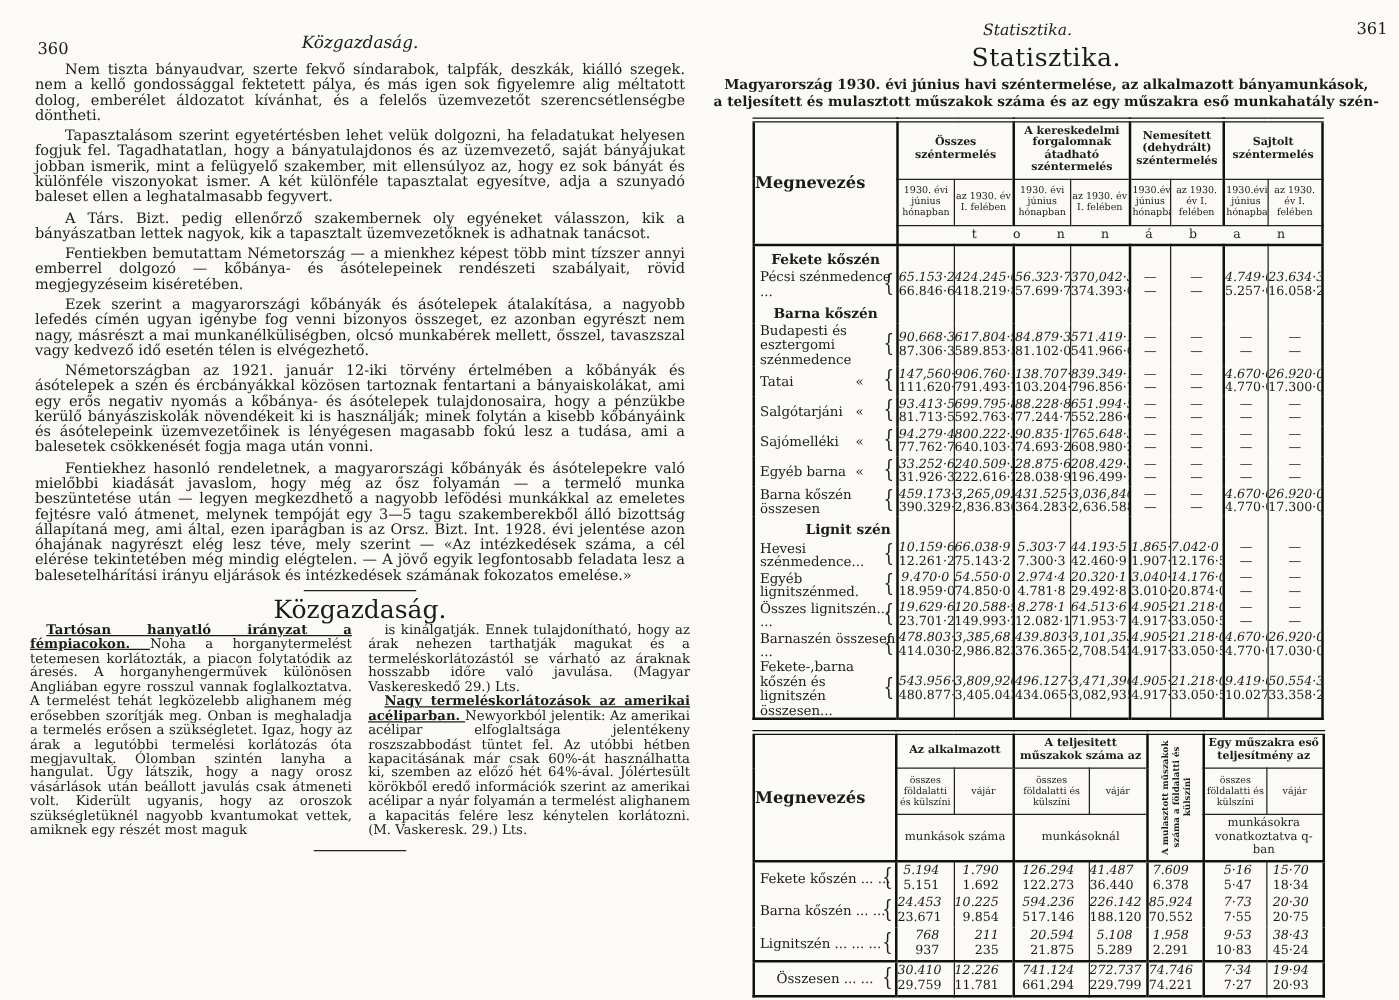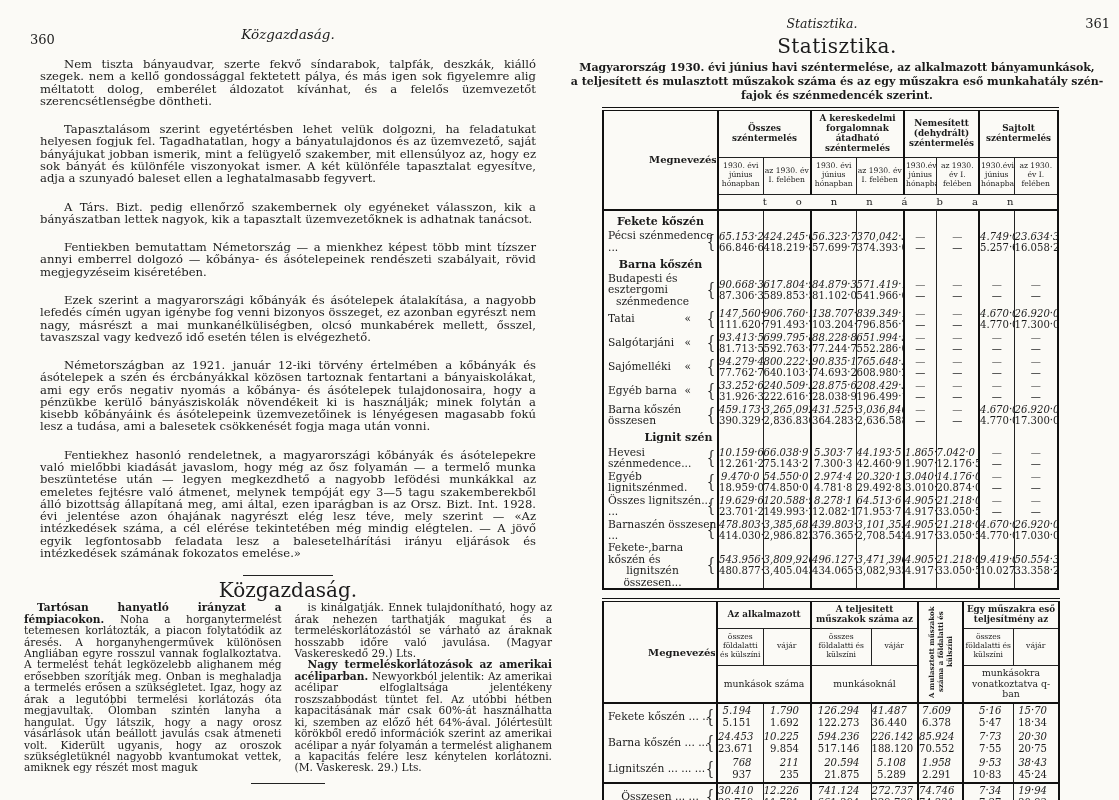--- a/index.html
+++ b/index.html
@@ -8,55 +8,55 @@
     width:1119px;height:800px;position:relative;overflow:hidden;
     background:var(--paper);color:var(--ink);
     font-family:"DejaVu Serif","Liberation Serif",serif;
   }
   .page{position:absolute;top:0;}
   
   #left-page{left:18px;top:12px;width:540px;height:786px;}
   .lp-num{position:absolute;left:12px;top:20px;font-size:13px;}
   .lp-running{text-align:center;font-style:italic;font-size:13.5px;padding-top:14px;}
   .lp-body{margin-top:7px;padding:0 6px;font-size:11.6px;line-height:1.06;text-align:justify;}
-  .lp-body p{margin:16px;text-indent:24px;}
+  .lp-body p{margin:4px;text-indent:24px;}
   .lp-divider{width:90px;border-top:1.5px solid #222;margin:6px auto 2px;}
   .lp-title{text-align:center;font-size:20px;margin-top:2px;}
   .lp-subtitle{text-align:center;font-size:15px;font-weight:bold;margin:2px 0 5px;}
   .lp-cols{display:flex;gap:13px;padding:0 6px;}
   .lp-col{flex:1;font-size:10.6px;line-height:1.08;text-align:justify;}
   .lp-col p{margin:0;text-indent:13px;}
-  .lp-col .lead{font-weight:bold;}
+  .lp-col .lead{font-weight:bold;text-decoration:underline;}
   .lp-endrule{width:74px;border-top:1.5px solid #222;margin:9px auto 0;}
   
   #right-page{left:558px;top:10px;width:558px;height:788px;}
   .rp-running{position:absolute;left:0;right:30px;text-align:center;font-style:italic;font-size:12.5px;top:6px;}
   .rp-num{position:absolute;right:6px;top:6px;font-size:13px;}
   .rp-title{text-align:center;font-size:20px;margin-top:24px;letter-spacing:.5px;}
   .rp-subtitle{text-align:center;font-weight:bold;font-size:11px;line-height:1.25;margin-top:3px;}
   .tblwrap{margin:5px 0 0 44px;}
   .tblwrap.t2{margin-top:8px;}
   table{border-collapse:collapse;table-layout:fixed;background:var(--paper);}
   #table1{width:455px;border-left:2px solid #111;border-right:2px solid #111;border-top:4px double #111;border-bottom:2.5px solid #111;}
   #table2{width:456px;border-left:2px solid #111;border-right:2px solid #111;border-top:4px double #111;border-bottom:2.5px solid #111;}
   th,td{padding:0;font-weight:normal;overflow:hidden;}
   .bthin{border-right:1px solid #222;}
   .bthick{border-right:2px solid #111;}
-  .h-label{font-weight:bold;font-size:10px;text-align:right;vertical-align:middle;border-right:2px solid #111;border-bottom:2px solid #111;border-radius:29px;}
+  .h-label{font-weight:bold;font-size:13px;text-align:left;vertical-align:middle;border-right:2px solid #111;border-bottom:2px solid #111;border-radius:29px;}
   .h-group{font-weight:bold;font-size:8.8px;line-height:1.12;text-align:center;vertical-align:middle;border-bottom:1px solid #222;padding:3px 1px;}
   .h-sub{font-size:7.6px;line-height:1.18;text-align:center;vertical-align:middle;border-bottom:1px solid #222;padding:2px 1px;height:32px;}
-  .h-unit{font-size:10px;text-align:center;border-bottom:2px solid #111;padding:1px 0 2px;letter-spacing:29px;text-indent:29px;white-space:nowrap;}
+  .h-unit{font-size:10px;text-align:right;border-bottom:2px solid #111;padding:1px 0 2px;letter-spacing:29px;text-indent:29px;white-space:nowrap;}
   .h-bottom{font-size:9.3px;text-align:center;vertical-align:middle;border-bottom:2px solid #111;padding:2px 1px;line-height:1.15;height:22px;}
   .vert-cell{vertical-align:middle;border-bottom:2px solid #111;}
   .vert-text{writing-mode:vertical-rl;transform:rotate(180deg);font-size:7px;line-height:1.3;height:92px;margin:0 auto;text-align:center;font-weight:bold;}
   .sec{font-weight:bold;font-size:11px;text-align:center;padding:3px 0 1px;height:15px;margin-top:30px;}
   .c-label{font-size:10.7px;padding-left:4px;position:relative;border-right:2px solid #111;vertical-align:middle;line-height:11.5px;}
   .c-label .lblrow{display:flex;justify-content:space-between;}
   .c-label .mk{margin-right:26px;}
-  .c-label .l2{text-align:center;padding-right:20px;}
+  .c-label .l2{text-align:left;padding-right:20px;}
   .c-label.ctr{text-align:center;padding-left:0;}
   .brace{position:absolute;right:0;top:50%;transform:translateY(-53%) scaleX(.7);font-size:19px;}
   .c-num{font-size:10.1px;text-align:right;vertical-align:middle;padding:1px 0;}
   .c-num .ln{line-height:11px;height:11px;padding-right:3px;}
   #table2 .c-num .ln{line-height:12px;height:12px;padding-right:11px;}
   .ln.it{font-style:italic;}
   .ln.dash{text-align:center;padding-right:0 !important;}
   .topline td{border-top:2.5px solid #111;}
 </style>
 </head>
@@ -88,21 +88,20 @@
   <div class="lp-endrule"></div>
 </div>
 
 <div class="page" id="right-page">
   <div class="rp-running">Statisztika.</div>
   <div class="rp-num">361</div>
   <div class="rp-title">Statisztika.</div>
   <div class="rp-subtitle">
     <div>Magyarország 1930. évi június havi széntermelése, az alkalmazott bányamunkások,</div>
     <div>a teljesített és mulasztott műszakok száma és az egy műszakra eső munkahatály szén-</div>
-    <div>fajok és szénmedencék szerint.</div>
   </div>
   <div class="tblwrap">
       <table id="table1">
         <colgroup>
           <col style="width: 115px;">
           <col style="width: 45px;">
           <col style="width: 48px;">
           <col style="width: 45px;">
           <col style="width: 48px;">
           <col style="width: 32px;">

